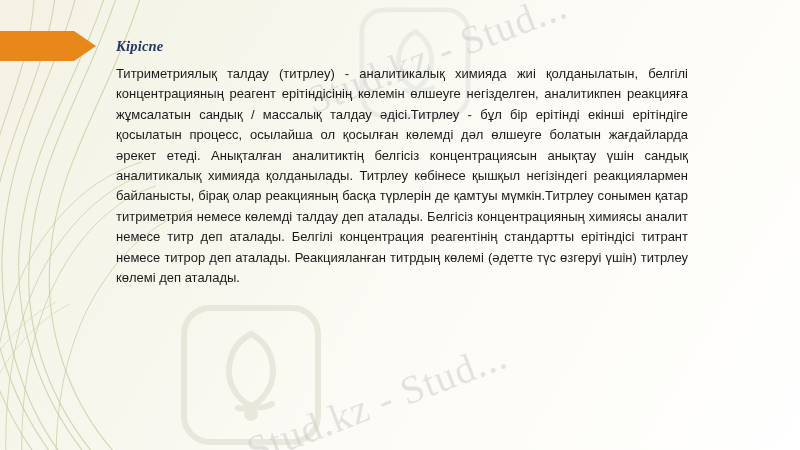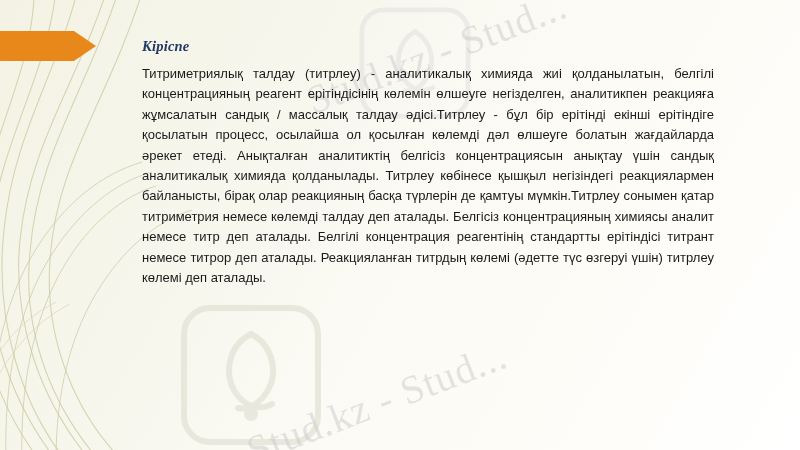--- a/index.html
+++ b/index.html
@@ -95,21 +95,20 @@
     height: 118px;
     opacity: 0.45;
     pointer-events: none;
   }
   
   .content {
     position: absolute;
     left: 116px;
     top: 38px;
     width: 572px;
-    margin-left: 26px;
   }
   .heading {
     font-family: "Liberation Serif", serif;
     font-style: italic;
     font-weight: bold;
     font-size: 14.5px;
     color: #1f3864;
     margin: 0 0 9px 0;
     letter-spacing: 0.2px;
   }

